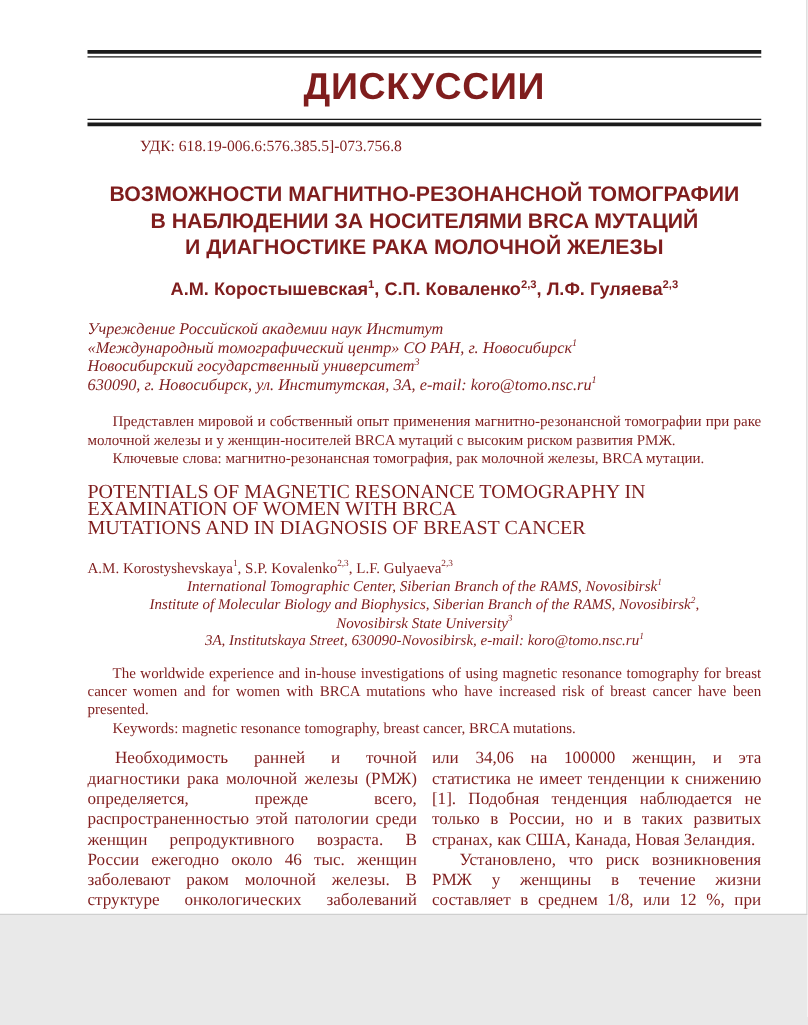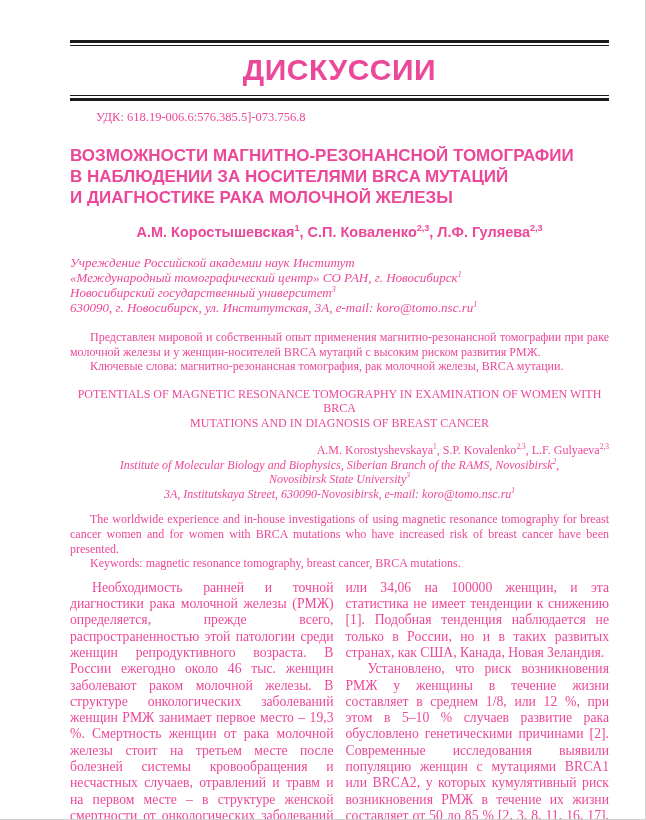--- a/index.html
+++ b/index.html
@@ -1,22 +1,22 @@
 <!DOCTYPE html>
 <html lang="ru"><head>
 <meta charset="utf-8">
 <style>
   html, body { margin: 0; padding: 0; background: #e9e9e9; }
   .page {
     position: relative;
     width: 646px;
-    height: 820px;
+    height: 732px;
     margin: 0 auto;
     background: #ffffff;
-    color: #ec4899;
+    color: #7f1d1d;
     box-sizing: border-box;
     padding: 40px 36px 14px 70px;
     overflow: hidden;
     border-right: 1px solid #d6d6d6;
     border-bottom: 1px solid #cfcfcf;
     font-family: "Liberation Serif", serif;
   }
   sup { font-size: 0.62em; line-height: 0; vertical-align: super; }
 
   
@@ -29,28 +29,28 @@
     text-align: center;
     font-family: "Liberation Sans", sans-serif;
     font-weight: bold;
     font-size: 30px;
     line-height: 1.1;
     letter-spacing: 0.5px;
   }
 
   
   .udc {
-    margin: 9px 0 0 26px;
+    margin: 9px 0 0 42px;
     font-size: 12.5px;
   }
 
   
   .title-ru {
     margin: 20px 0 0 0;
-    text-align: left;
+    text-align: center;
     font-family: "Liberation Sans", sans-serif;
     font-weight: bold;
     font-size: 17px;
     line-height: 21px;
   }
   .title-ru span { display: block; }
 
   .authors-ru {
     margin-top: 16px;
     text-align: center;
@@ -74,28 +74,28 @@
     font-size: 12px;
     line-height: 14.6px;
     text-align: justify;
     font-family: Liberation Serif, serif;
   }
   .abstract p { margin: 0; text-indent: 20px; }
 
   
   .title-en {
     margin-top: 13px;
-    text-align: center;
-    font-size: 12px;
+    text-align: left;
+    font-size: 16px;
     line-height: 14.6px;
     font-weight: normal;
   }
   .title-en span { display: block; }
   .authors-en {
-    text-align: right;
+    text-align: left;
     font-size: 12px;
     line-height: 15px;
   }
   .affiliations-en {
     text-align: center;
     font-style: italic;
     font-size: 12px;
     line-height: 14.6px;
   }
   .abstract-en { margin-top: 11px; }
@@ -157,20 +157,21 @@
   </div>
 
   <h3 class="title-en">
     <span>POTENTIALS OF MAGNETIC RESONANCE TOMOGRAPHY IN EXAMINATION OF WOMEN WITH BRCA</span>
     <span>MUTATIONS AND IN DIAGNOSIS OF BREAST CANCER</span>
   </h3>
 
   <div class="authors-en">A.M. Korostyshevskaya<sup>1</sup>, S.P. Kovalenko<sup>2,3</sup>, L.F. Gulyaeva<sup>2,3</sup></div>
 
   <div class="affiliations-en">
+    <div>International Tomographic Center, Siberian Branch of the RAMS, Novosibirsk<sup>1</sup></div>
     <div>Institute of Molecular Biology and Biophysics, Siberian Branch of the RAMS, Novosibirsk<sup>2</sup>,</div>
     <div>Novosibirsk State University<sup>3</sup></div>
     <div>3A, Institutskaya Street, 630090-Novosibirsk, e-mail:  koro@tomo.nsc.ru<sup>1</sup></div>
   </div>
 
   <div class="abstract abstract-en">
     <p>The worldwide experience and in-house investigations of using magnetic resonance tomography for breast cancer women and for women with BRCA mutations who have increased risk of breast cancer have been presented.</p>
     <p>Keywords: magnetic resonance tomography, breast cancer, BRCA mutations.</p>
   </div>
 

